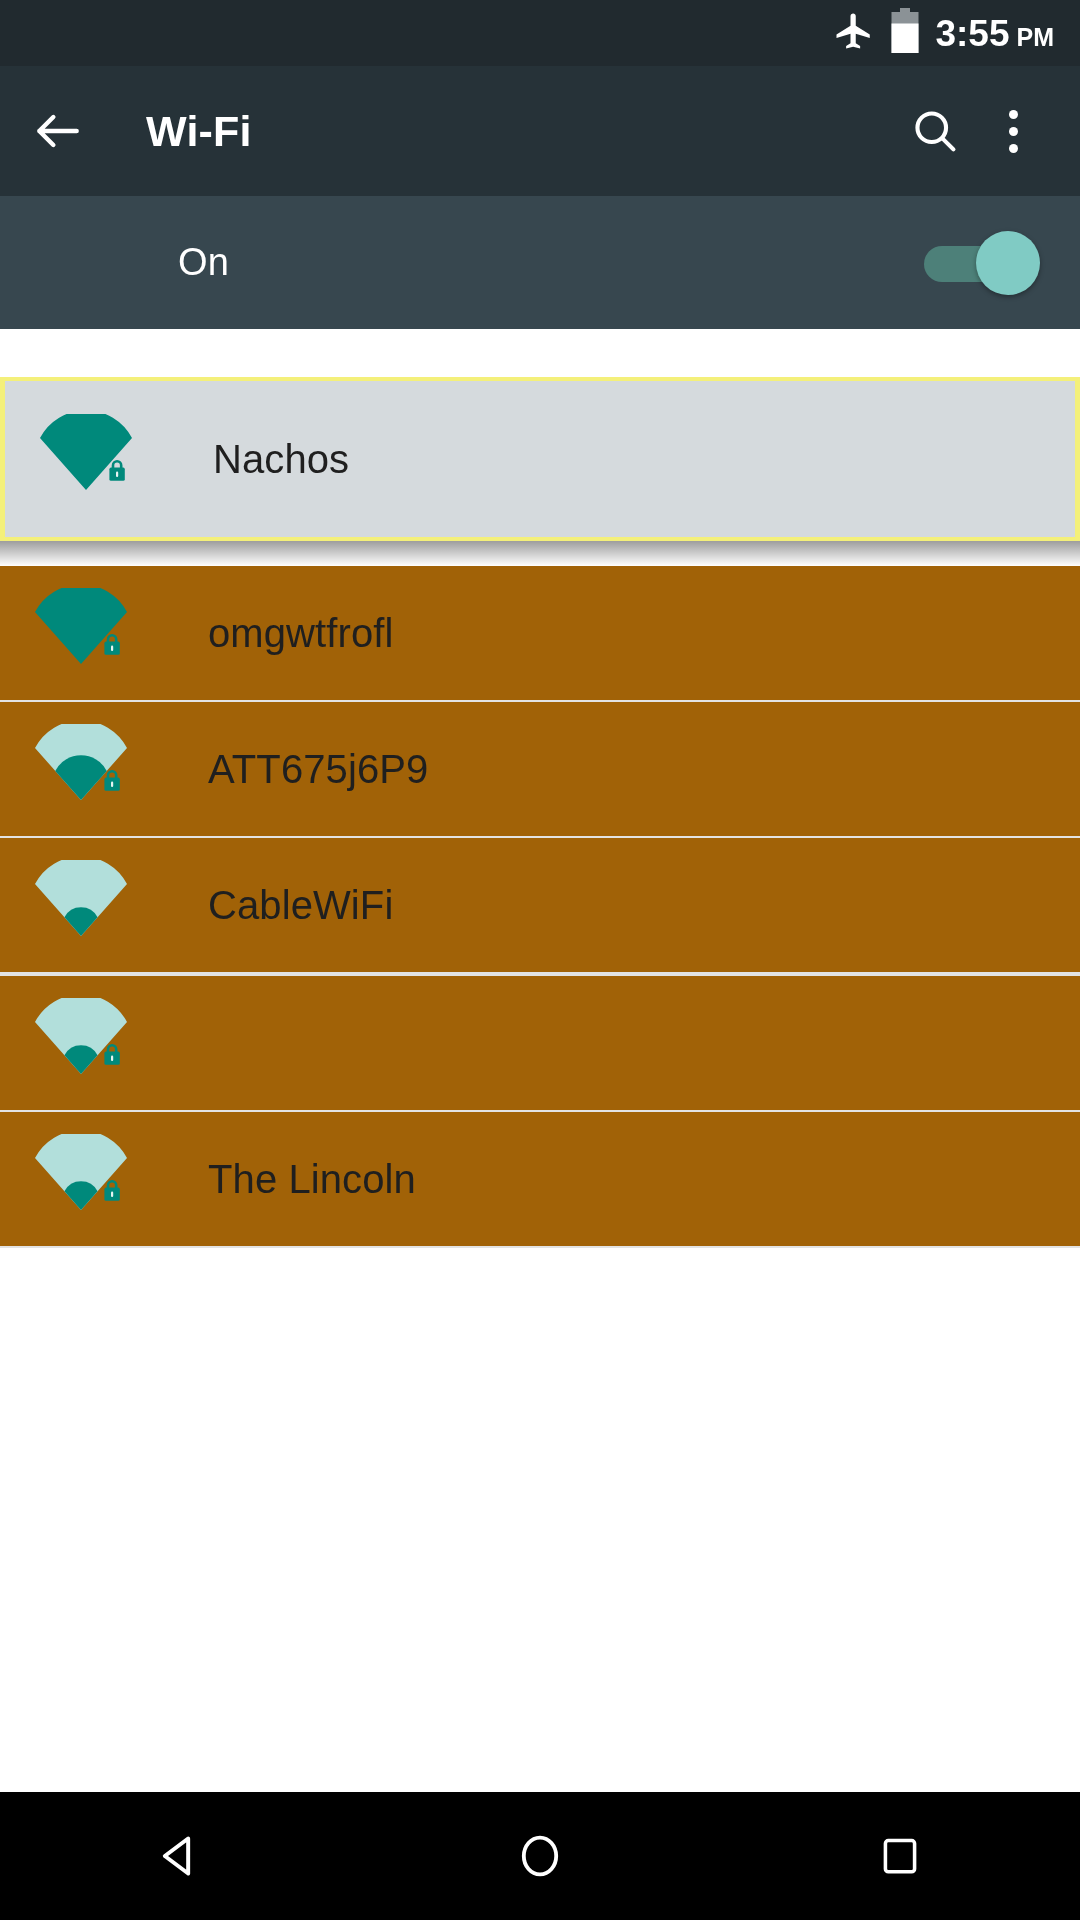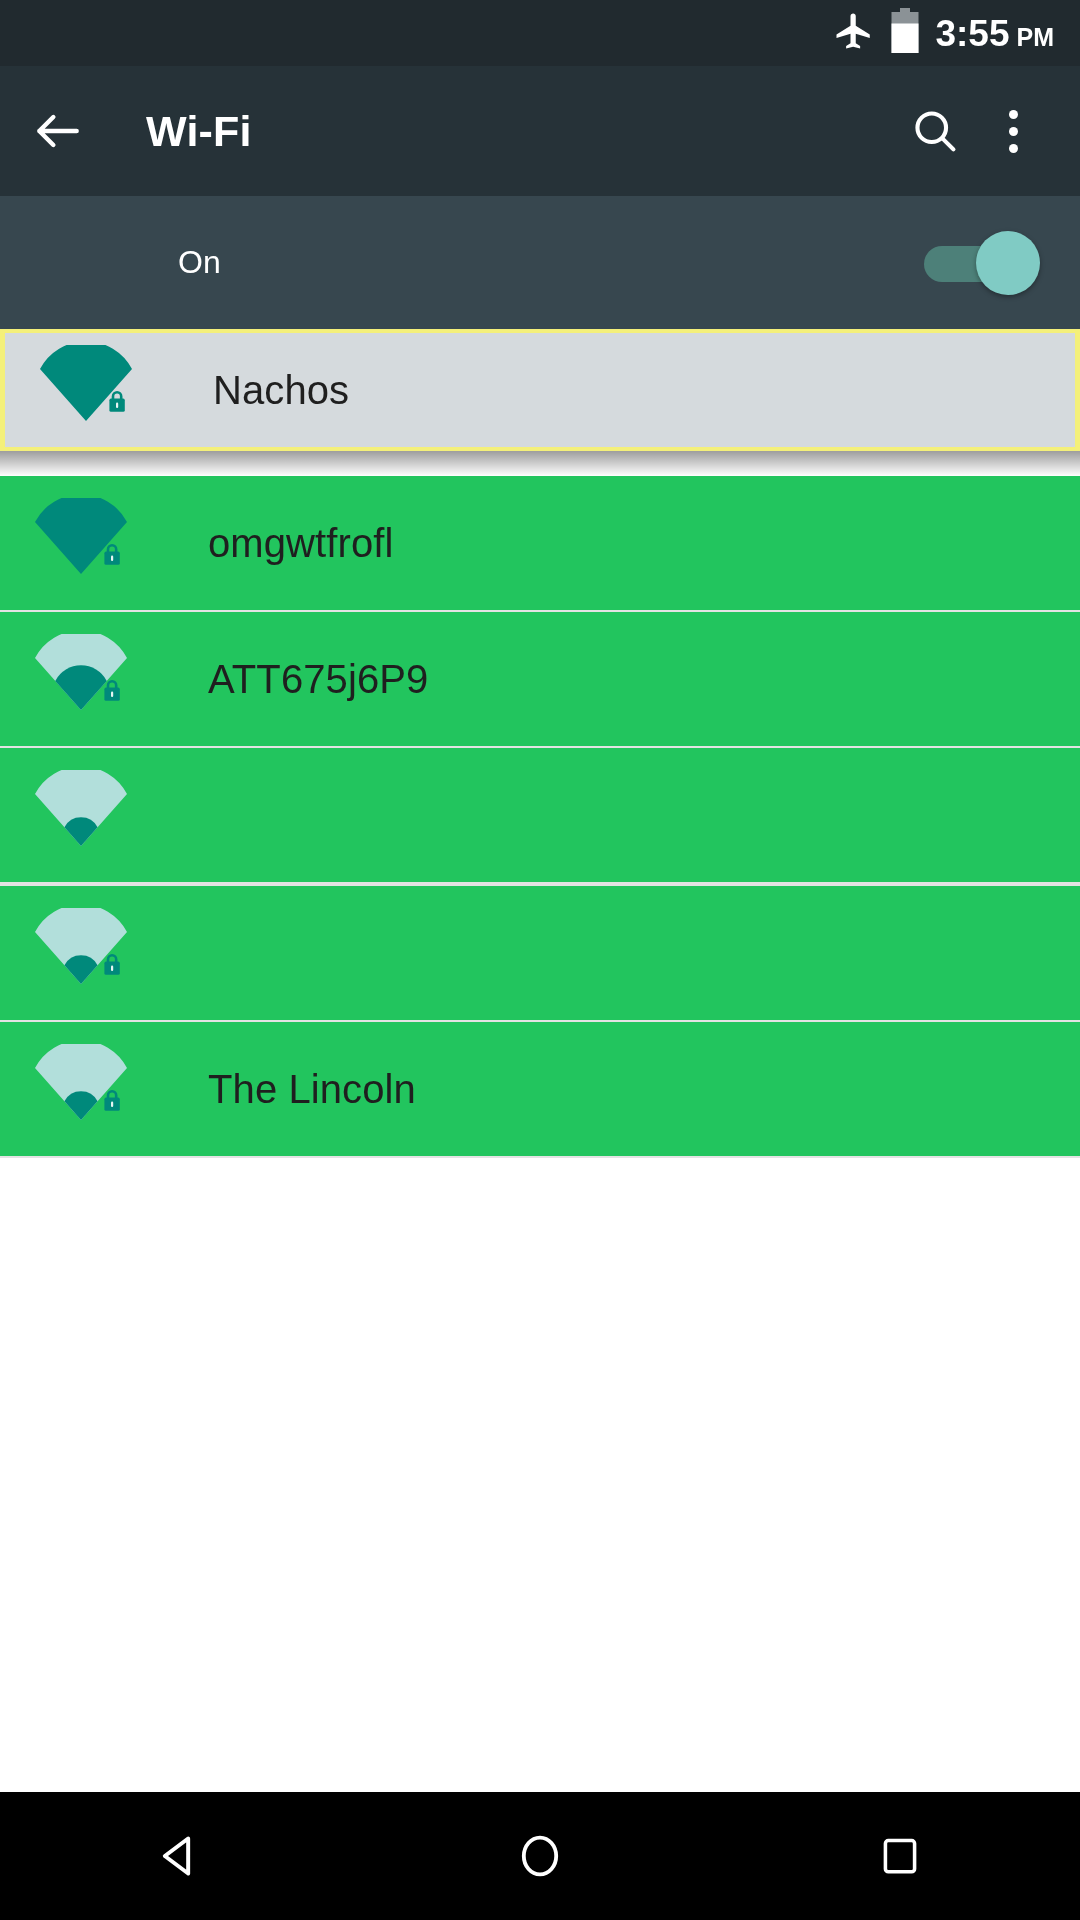--- a/index.html
+++ b/index.html
@@ -112,21 +112,21 @@
     background: #37474f;
     display: flex;
     align-items: center;
     padding: 0 40px 0 0;
     box-sizing: border-box;
     flex: 0 0 auto;
     position: relative;
   }
   .switch-label {
     color: #ffffff;
-    font-size: 32px;
+    font-size: 38px;
     margin-left: 178px;
     letter-spacing: 0.1px;
   }
   .switch {
     margin-left: auto;
     position: relative;
     width: 122px;
     height: 68px;
     display: flex;
     align-items: center;
@@ -158,29 +158,30 @@
     position: relative;
     overflow: hidden;
   }
   .net-row {
     height: 134px;
     display: flex;
     align-items: center;
     box-sizing: border-box;
     padding-left: 28px;
     position: relative;
-    background: #22c55e;
+    background: #a16207;
   }
   .net-row.sel {
     background: #d5dadd;
     border: 4px solid #f4f07a;
     border-left: 5px solid #f4f07a;
     border-right: 5px solid #f4f07a;
-    height: 122px;
+    height: 164px;
     z-index: 3;
+    margin-top: 48px;
   }
   .net-row.sel + .shadow-strip {
     display: block;
   }
   .shadow-strip {
     display: none;
     height: 26px;
     margin-top: -1px;
     background: linear-gradient(to bottom, rgba(0,0,0,0.40), rgba(0,0,0,0.0));
     position: relative;
@@ -332,20 +333,21 @@
         <span class="net-name">ATT675j6P9</span>
       </div>
       <div class="divider"></div>
       <div class="net-row">
         <span class="wifi-icon-wrap">
           <svg width="96" height="90" viewBox="0 0 96 90">
             <path d="M 48 76 L 2 24 A 52 52 0 0 1 94 24 Z" fill="#b2dfdb"></path>
             <path d="M 48 76 L 31.44 57.28 A 18.72 18.72 0 0 1 64.56 57.28 Z" fill="#00897b"></path>
           </svg>
         </span>
+        <span class="net-name">CableWiFi</span>
       </div>
       <div class="divider"></div>
       <div class="divider"></div>
       <div class="net-row">
         <span class="wifi-icon-wrap">
           <svg width="96" height="90" viewBox="0 0 96 90">
             <path d="M 48 76 L 2 24 A 52 52 0 0 1 94 24 Z" fill="#b2dfdb"></path>
             <path d="M 48 76 L 31.44 57.28 A 18.72 18.72 0 0 1 64.56 57.28 Z" fill="#00897b"></path>
             <g transform="translate(70,46)">
               <path d="M5 8 V5.4 A4.1 4.1 0 0 1 13.2 5.4 V8" fill="none" stroke="#00897b" stroke-width="2.6"></path>

